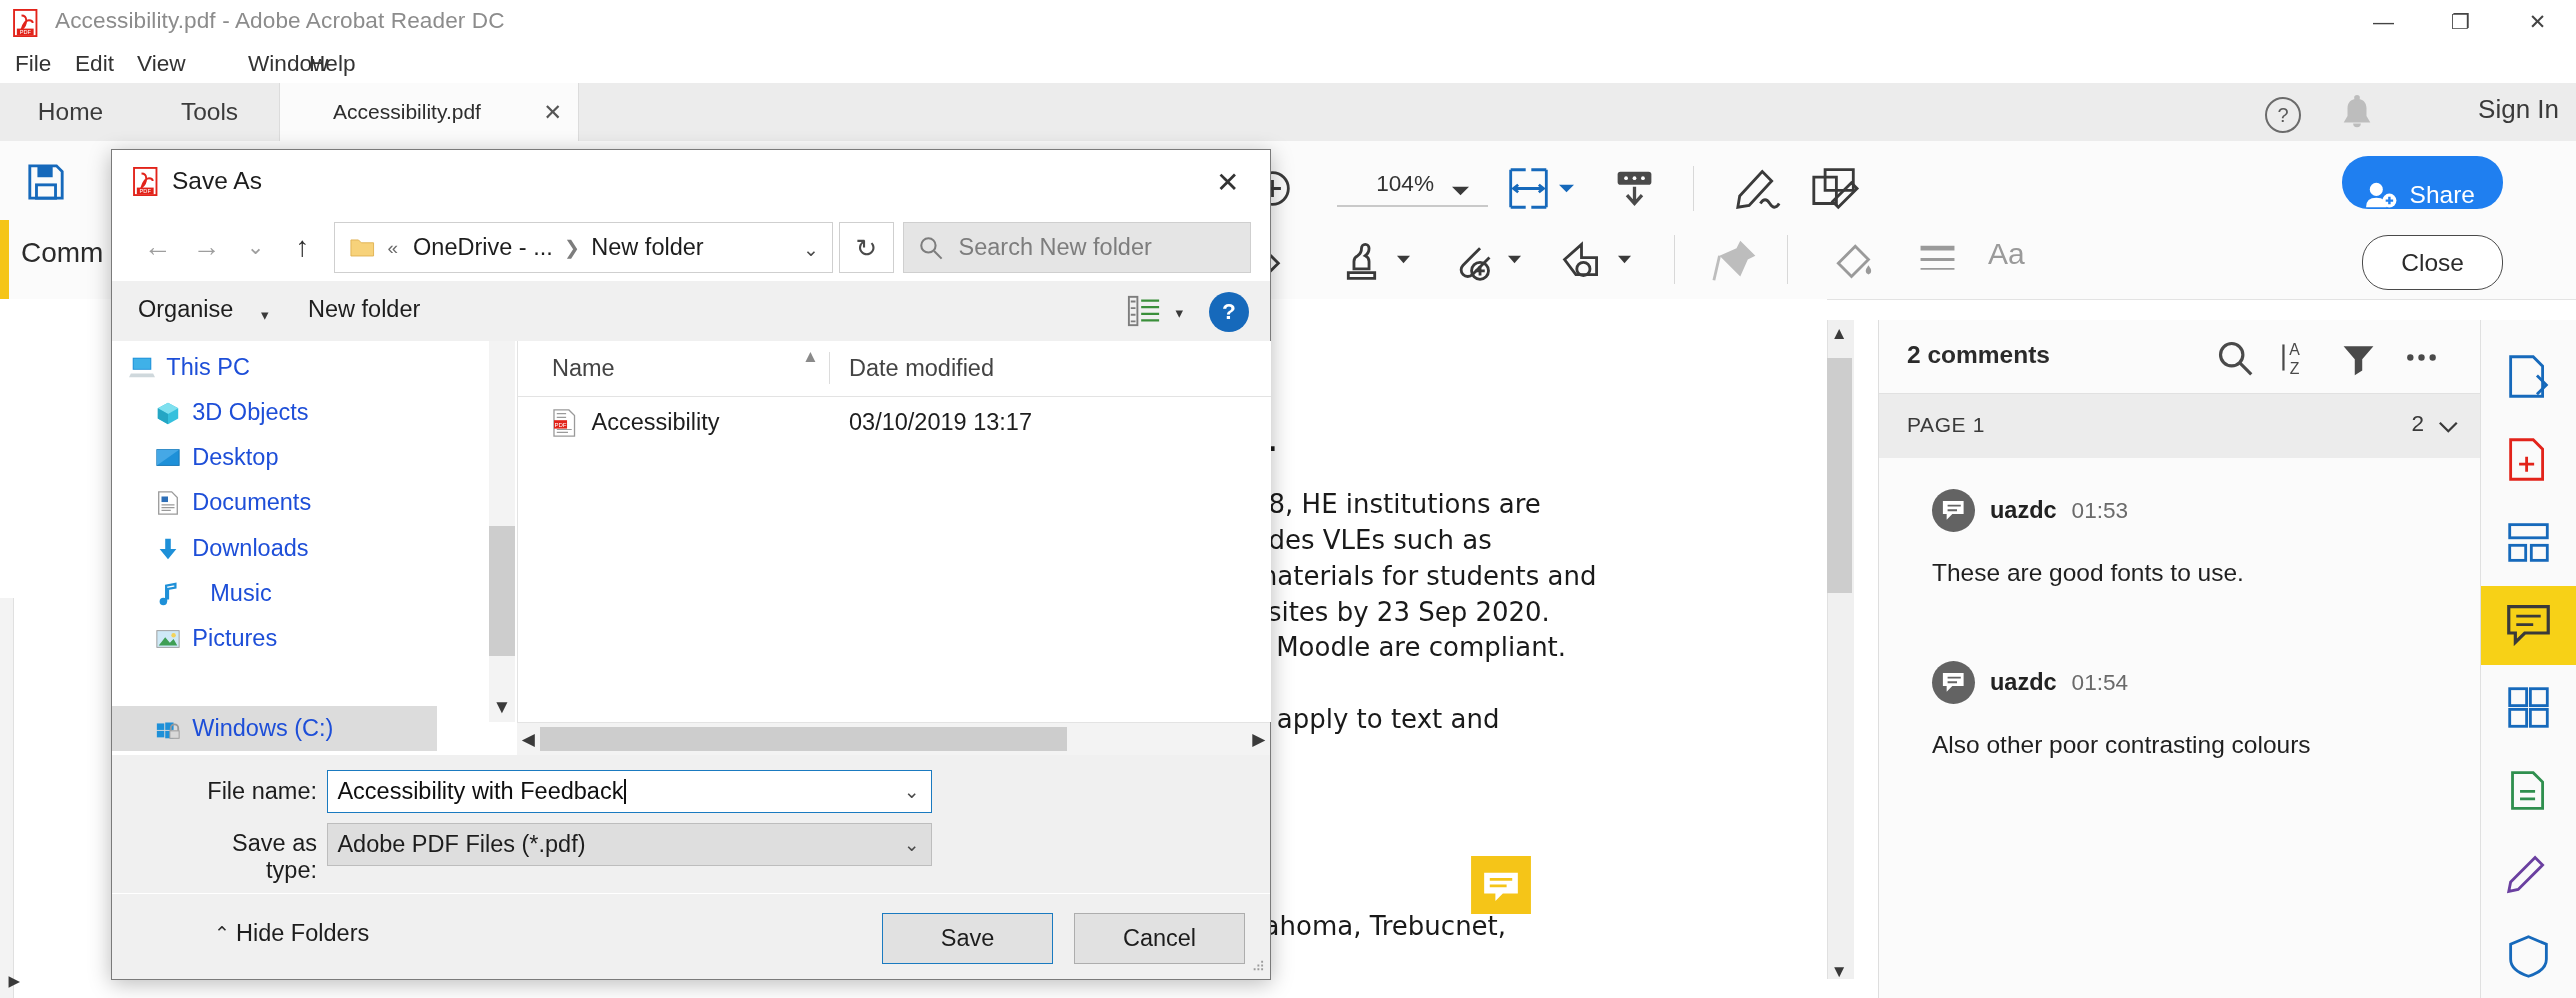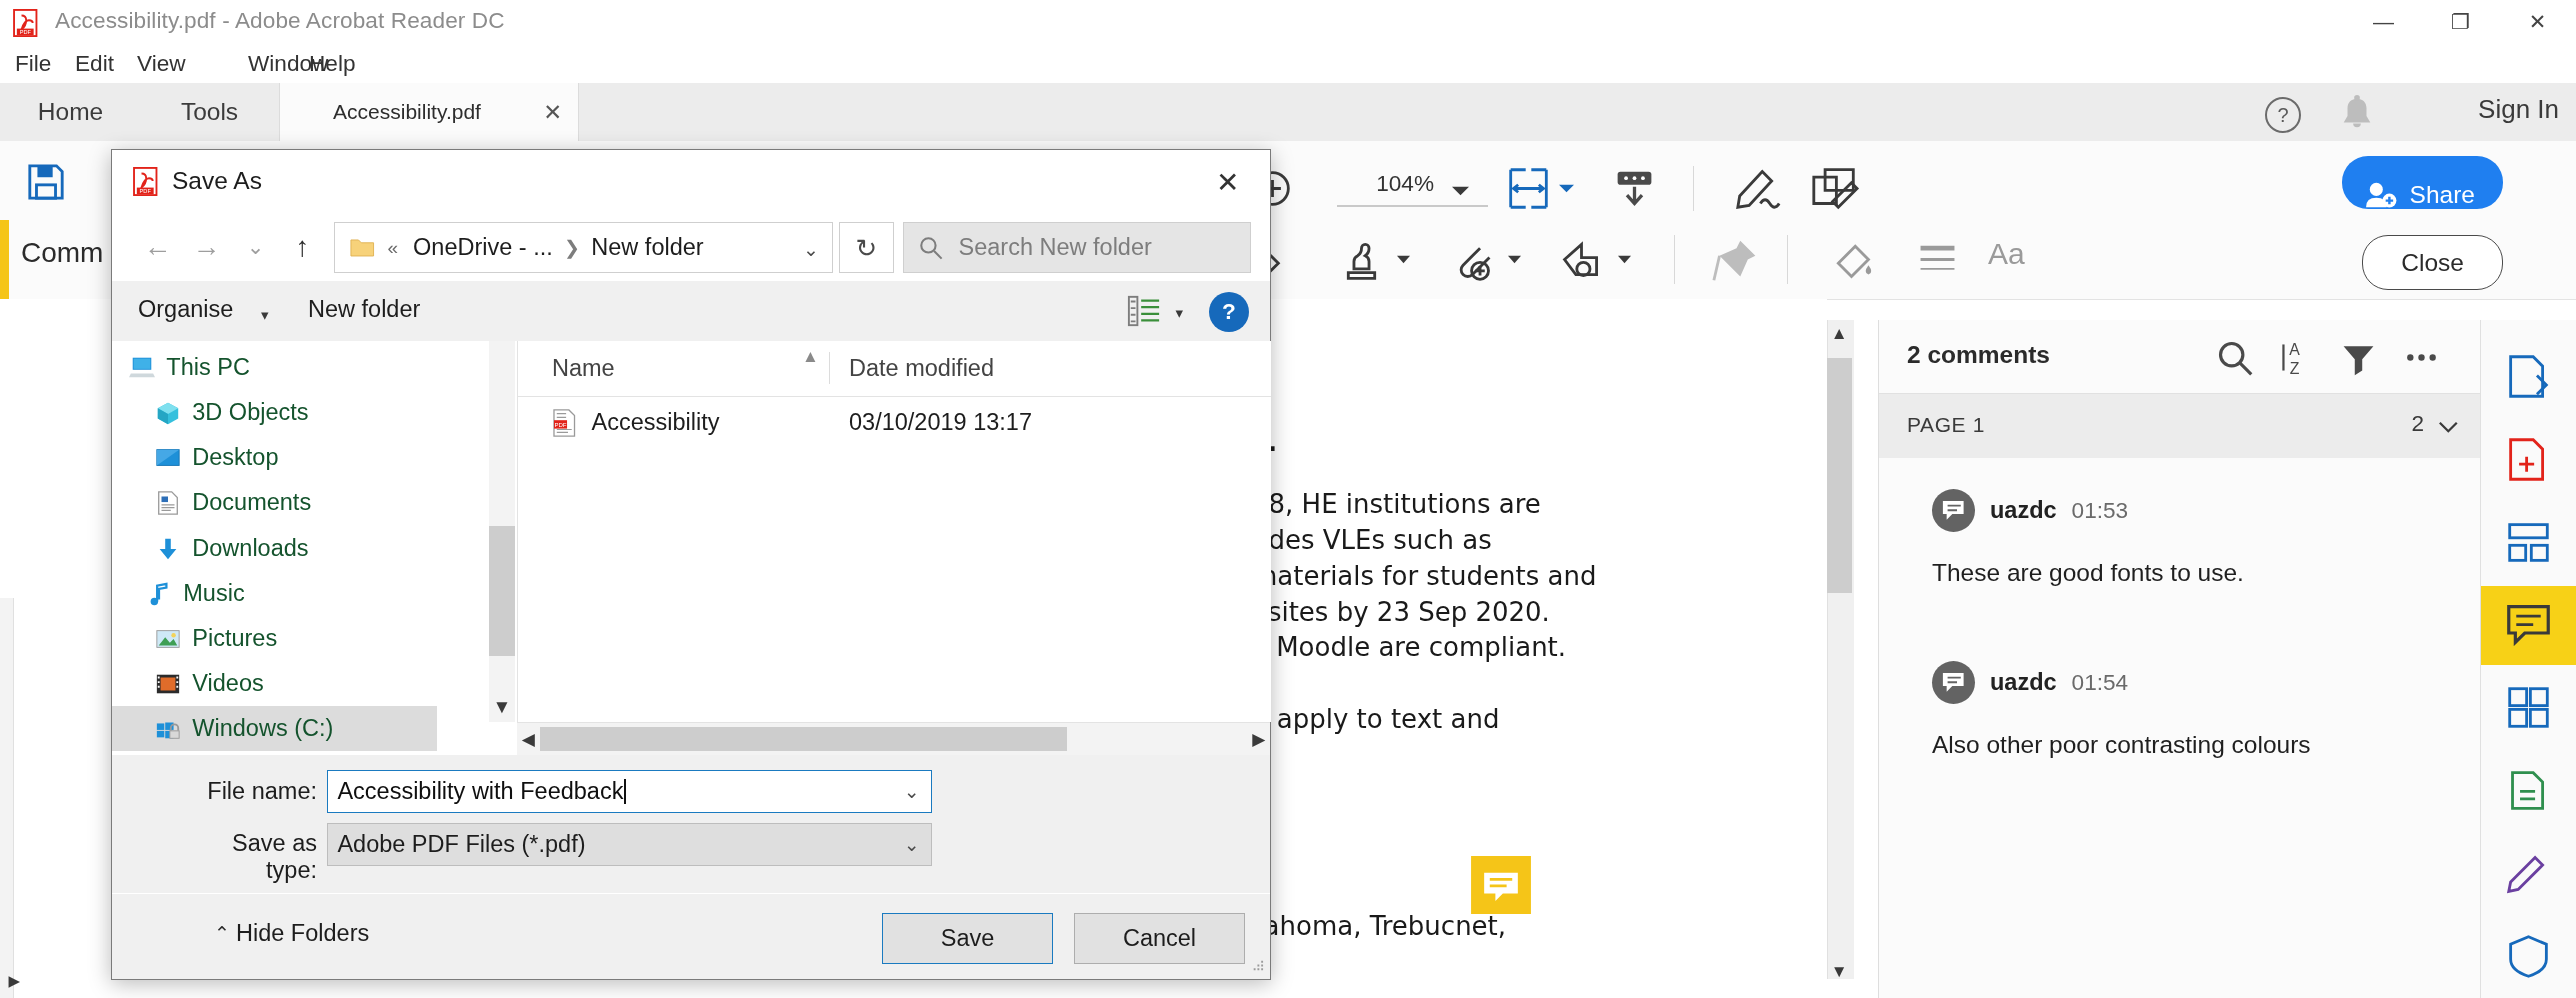--- a/index.html
+++ b/index.html
@@ -92,21 +92,21 @@
   #organise-caret{left:149px;top:24.5px;font-size:15px;color:#3a3a3a;}
   #new-folder{left:196px;top:15px;font-size:23.5px;color:#1d1d1d;}
   #viewmode-ic{right:109px;top:13px;width:34px;height:34px;}
   #viewmode-caret{right:87px;top:22.6px;font-size:15px;color:#3a3a3a;}
   #dlg-help{right:21px;top:11.3px;width:40px;height:40px;border-radius:50%;background:#1669bb;
       display:flex;align-items:center;justify-content:center;color:#fff;font-size:22.6px;font-weight:bold;}
   #dlg-body{left:0;top:191px;width:1158px;height:553px;background:#fff;}
   #tree-pane{left:0;top:0;width:282px;height:381px;background:#fff;}
   .tree-row{left:0;width:282px;height:45px;display:flex;align-items:center;}
   .tree-ic{width:26px;height:26px;flex:none;}
-  .tree-lbl{margin-left:11.3px;font-size:23.5px;color:#14532d;}
+  .tree-lbl{margin-left:11.3px;font-size:23.5px;color:#1d4ed8;}
   #tree-scroll-track{left:377px;top:0;width:26px;height:381px;background:#f3f3f3;}
   #tree-scroll-thumb{left:377px;top:185px;width:26px;height:130px;background:#cdcdcd;}
   .sc-arrow{left:377px;width:26px;height:30px;display:flex;align-items:center;justify-content:center;
       font-size:19px;color:#3a3a3a;background:#f3f3f3;}
   #list-pane{left:405px;top:0;width:753px;height:381px;background:#fff;border-left:0.9px solid #e3e3e3;}
   #hdr-row{left:0;top:0;width:753px;height:55px;border-bottom:0.9px solid #e3e3e3;display:flex;align-items:center;}
   #hdr-name{left:34px;font-size:23.5px;color:#444;}
   #hdr-date{left:331px;font-size:23.5px;color:#444;}
   #hdr-sep{left:311px;top:11.3px;width:0.9px;height:32px;background:#dcdcdc;}
   #hdr-sortmark{left:284px;top:5.6px;font-size:17px;color:#8a8a8a;}
@@ -496,42 +496,34 @@
           <path d="M7 16 h14 M7 19 h14 M7 22 h10" stroke="#9a9a9a" stroke-width="1.4"></path>
         </svg>
         <span class="tree-lbl">Documents</span>
       </div>
       <div class="abs tree-row" style="top:185px;padding-left:43px;">
         <svg class="tree-ic" viewBox="0 0 28 28">
           <path d="M11 3 h6 v11 h6 L14 25 L5 14 h6z" fill="#1e90d8"></path>
         </svg>
         <span class="tree-lbl">Downloads</span>
       </div>
-      <div class="abs tree-row" style="top:230px;padding-left:34px;">
+      <div class="abs tree-row" style="top:230px;padding-left:43px;gap:18px;">
         <svg class="tree-ic" viewBox="0 0 28 28">
           <path d="M12 22 V5 l10 -2 v4 l-8 1.6 V20" fill="none" stroke="#1e90d8" stroke-width="2.4"></path>
           <circle cx="9" cy="22" r="4" fill="#1e90d8"></circle>
         </svg>
         <span class="tree-lbl">Music</span>
       </div>
       <div class="abs tree-row" style="top:275px;padding-left:43px;">
         <svg class="tree-ic" viewBox="0 0 28 28">
           <rect x="2" y="5" width="24" height="18" fill="#cfe9f7" stroke="#9a9a9a"></rect>
           <path d="M4 21 L11 12 L16 18 L20 14 L24 21z" fill="#3f9f55"></path>
           <circle cx="20" cy="10" r="2.4" fill="#f3d35a"></circle>
         </svg>
         <span class="tree-lbl">Pictures</span>
-      </div>
-      <div class="abs tree-row" style="top:320px;padding-left:43px;">
-        <svg class="tree-ic" viewBox="0 0 28 28">
-          <rect x="2" y="4" width="24" height="20" fill="#2b2b2b"></rect>
-          <rect x="6" y="7" width="16" height="14" fill="#e06c2a"></rect>
-          <path d="M3 6 h2 v2 h-2z M3 11 h2 v2 h-2z M3 16 h2 v2 h-2z M23 6 h2 v2 h-2z M23 11 h2 v2 h-2z M23 16 h2 v2 h-2z" fill="#fff"></path>
-        </svg>
-        <span class="tree-lbl">Videos</span>
       </div>
       <div class="abs tree-row hl" style="top:365px;padding-left:43px;">
         <svg class="tree-ic" viewBox="0 0 28 28">
           <rect x="2" y="8" width="8" height="7" fill="#1e90d8"></rect>
             <rect x="11" y="7" width="9" height="8" fill="#1e90d8"></rect>
           <rect x="2" y="16" width="8" height="7" fill="#1e90d8"></rect>
             <rect x="11" y="16" width="9" height="8" fill="#1e90d8"></rect>
           <path d="M17 16 v-3 a4 4 0 0 1 8 0 v3" fill="none" stroke="#9a9a9a" stroke-width="2"></path>
           <rect x="16" y="16" width="10" height="8" fill="#d8d8d8" stroke="#9a9a9a"></rect>
         </svg>

